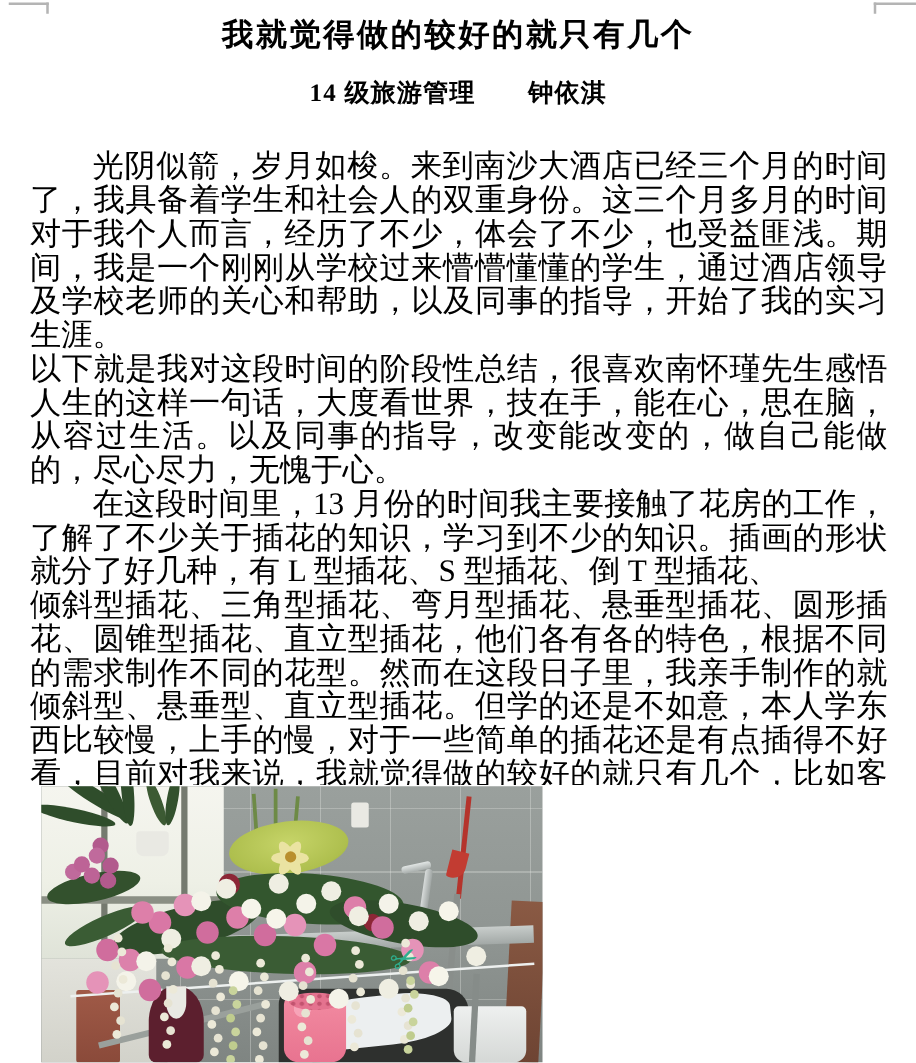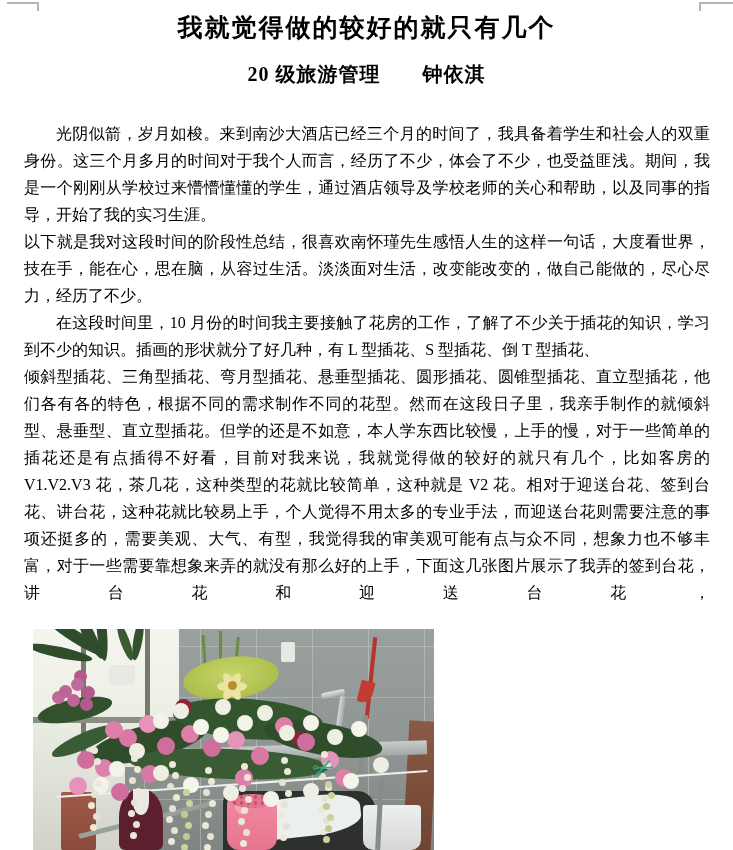--- a/index.html
+++ b/index.html
@@ -16,21 +16,21 @@
   .doc-title{
     position:absolute;top:11px;left:0;width:733px;text-align:center;
     font-size:25px;font-weight:bold;letter-spacing:2px;
   }
   .doc-subtitle{
     position:absolute;top:61px;left:0;width:733px;text-align:center;
     font-size:20px;font-weight:bold;letter-spacing:1px;
   }
   .body-text{
     position:absolute;top:120px;left:24px;width:686px;height:508px;overflow:hidden;
-    font-size:16px;line-height:27px;text-align:justify;text-justify:inter-ideograph;
+    font-size:25px;line-height:27px;text-align:justify;text-justify:inter-ideograph;
   }
   .body-text p{margin:0;padding:0;}
   .body-text p.indent{text-indent:2em;}
   .body-text p.spread-last{text-align-last:justify;}
 
   
   .photo{
     position:absolute;left:33px;top:629px;width:401px;height:221px;
     overflow:hidden;background:linear-gradient(180deg,#9aa09d 0%,#8f9592 55%,#7f8582 100%);
   }
@@ -116,26 +116,26 @@
   }
   .scissors{font-family:"DejaVu Sans",sans-serif;font-size:26px;color:#2fae8e;left:280px;top:126px;transform:rotate(-25deg);line-height:1;}
 </style>
 </head>
 <body>
 
 <div class="mark mark-left"></div>
 <div class="mark mark-right"></div>
 
 <div class="doc-title">我就觉得做的较好的就只有几个</div>
-<div class="doc-subtitle">20 级旅游管理　　钟依淇</div>
+<div class="doc-subtitle">14 级旅游管理　　钟依淇</div>
 
 <div class="body-text">
   <p class="indent">光阴似箭，岁月如梭。来到南沙大酒店已经三个月的时间了，我具备着学生和社会人的双重身份。这三个月多月的时间对于我个人而言，经历了不少，体会了不少，也受益匪浅。期间，我是一个刚刚从学校过来懵懵懂懂的学生，通过酒店领导及学校老师的关心和帮助，以及同事的指导，开始了我的实习生涯。</p>
-  <p>以下就是我对这段时间的阶段性总结，很喜欢南怀瑾先生感悟人生的这样一句话，大度看世界，技在手，能在心，思在脑，从容过生活。淡淡面对生活，改变能改变的，做自己能做的，尽心尽力，经历了不少。</p>
-  <p class="indent">在这段时间里，10 月份的时间我主要接触了花房的工作，了解了不少关于插花的知识，学习到不少的知识。插画的形状就分了好几种，有 L 型插花、S 型插花、倒 T 型插花、</p>
+  <p>以下就是我对这段时间的阶段性总结，很喜欢南怀瑾先生感悟人生的这样一句话，大度看世界，技在手，能在心，思在脑，从容过生活。以及同事的指导，改变能改变的，做自己能做的，尽心尽力，无愧于心。</p>
+  <p class="indent">在这段时间里，13 月份的时间我主要接触了花房的工作，了解了不少关于插花的知识，学习到不少的知识。插画的形状就分了好几种，有 L 型插花、S 型插花、倒 T 型插花、</p>
   <p class="spread-last">倾斜型插花、三角型插花、弯月型插花、悬垂型插花、圆形插花、圆锥型插花、直立型插花，他们各有各的特色，根据不同的需求制作不同的花型。然而在这段日子里，我亲手制作的就倾斜型、悬垂型、直立型插花。但学的还是不如意，本人学东西比较慢，上手的慢，对于一些简单的插花还是有点插得不好看，目前对我来说，我就觉得做的较好的就只有几个，比如客房的 V1.V2.V3 花，茶几花，这种类型的花就比较简单，这种就是 V2 花。相对于迎送台花、签到台花、讲台花，这种花就比较易上手，个人觉得不用太多的专业手法，而迎送台花则需要注意的事项还挺多的，需要美观、大气、有型，我觉得我的审美观可能有点与众不同，想象力也不够丰富，对于一些需要靠想象来弄的就没有那么好的上手，下面这几张图片展示了我弄的签到台花，讲台花和迎送台花，</p>
 </div>
 
 <div class="photo">
   <div class="tiles"></div>
   <div class="door-edge"></div>
   <div class="window"></div>
   <div class="mullion-v" style="left:48px"></div>
   <div class="mullion-v" style="left:112px"></div>
   <div class="mullion-h"></div>

